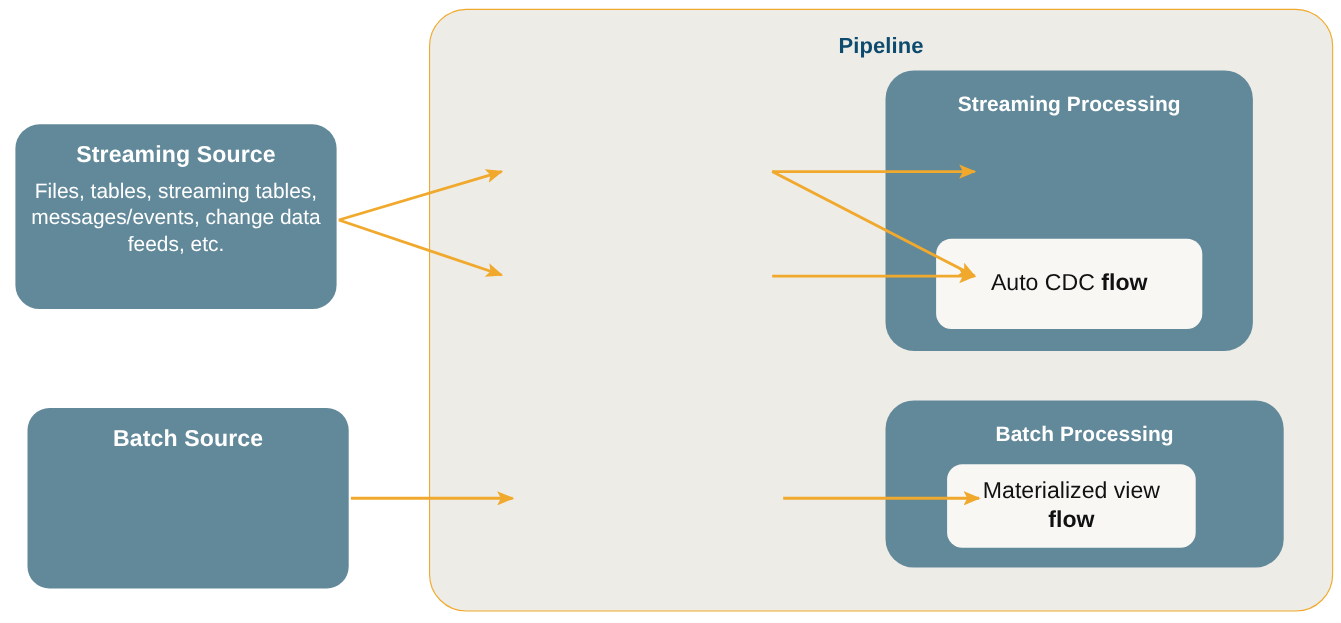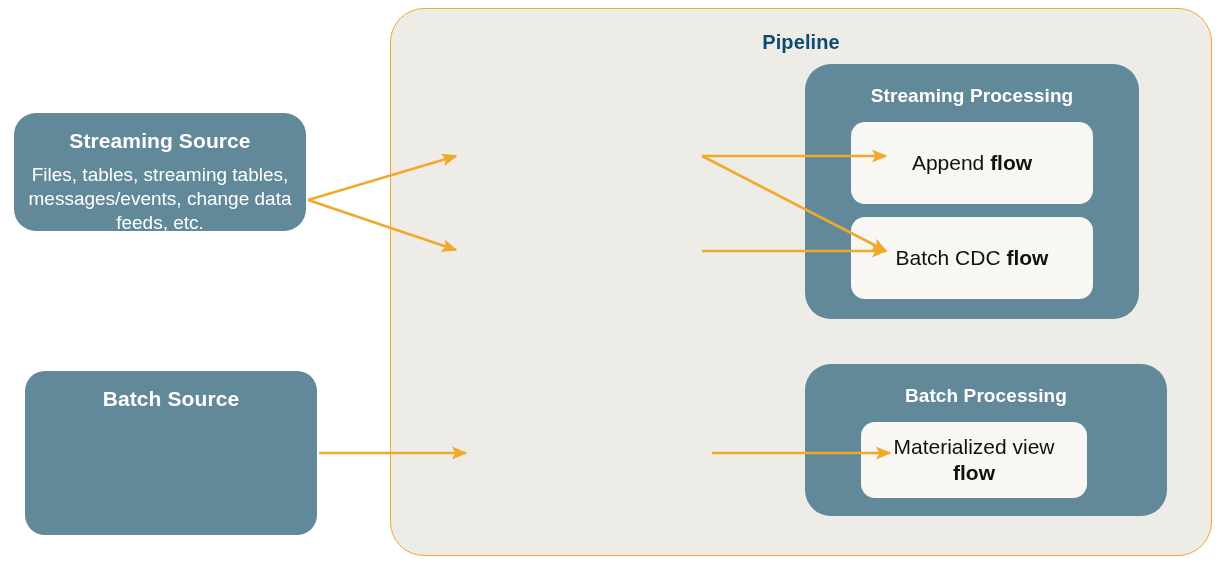--- a/index.html
+++ b/index.html
@@ -95,21 +95,21 @@
   
   .source-box {
     position: absolute;
     box-sizing: border-box;
     background: #62899a;
     border-radius: 22px;
     color: #ffffff;
     text-align: center;
     padding: 16px 14px 14px 14px;
   }
-  #source-streaming { left: 14px;  top: 113px; width: 292px; height: 118px; }
+  #source-streaming { left: 14px;  top: 113px; width: 292px; height: 168px; }
   #source-batch     { left: 25px;  top: 371px; width: 292px; height: 164px; border-radius: 20px; }
 
   .source-title {
     font-size: 21px;
     font-weight: bold;
     letter-spacing: 0.1px;
     margin-bottom: 10px;
   }
   .source-desc {
     font-size: 19px;
@@ -130,26 +130,23 @@
 <body>
 
 <div class="stage">
 
   <div class="pipeline-container">
     <div class="pipeline-label">Pipeline</div>
 
     <div class="group-box" id="group-streaming-processing">
       <div class="group-title">Streaming Processing</div>
 
-      <div class="card" id="card-append-flow">
-        <span><span>Append </span><b>flow</b></span>
-      </div>
 
       <div class="card" id="card-auto-cdc-flow">
-        <span><span>Batch CDC </span><b>flow</b></span>
+        <span><span>Auto CDC </span><b>flow</b></span>
       </div>
     </div>
 
     <div class="group-box" id="group-batch-processing">
       <div class="group-title">Batch Processing</div>
 
       <div class="card" id="card-mv-flow">
         <span><span>Materialized view</span><br><b>flow</b></span>
       </div>
     </div>

